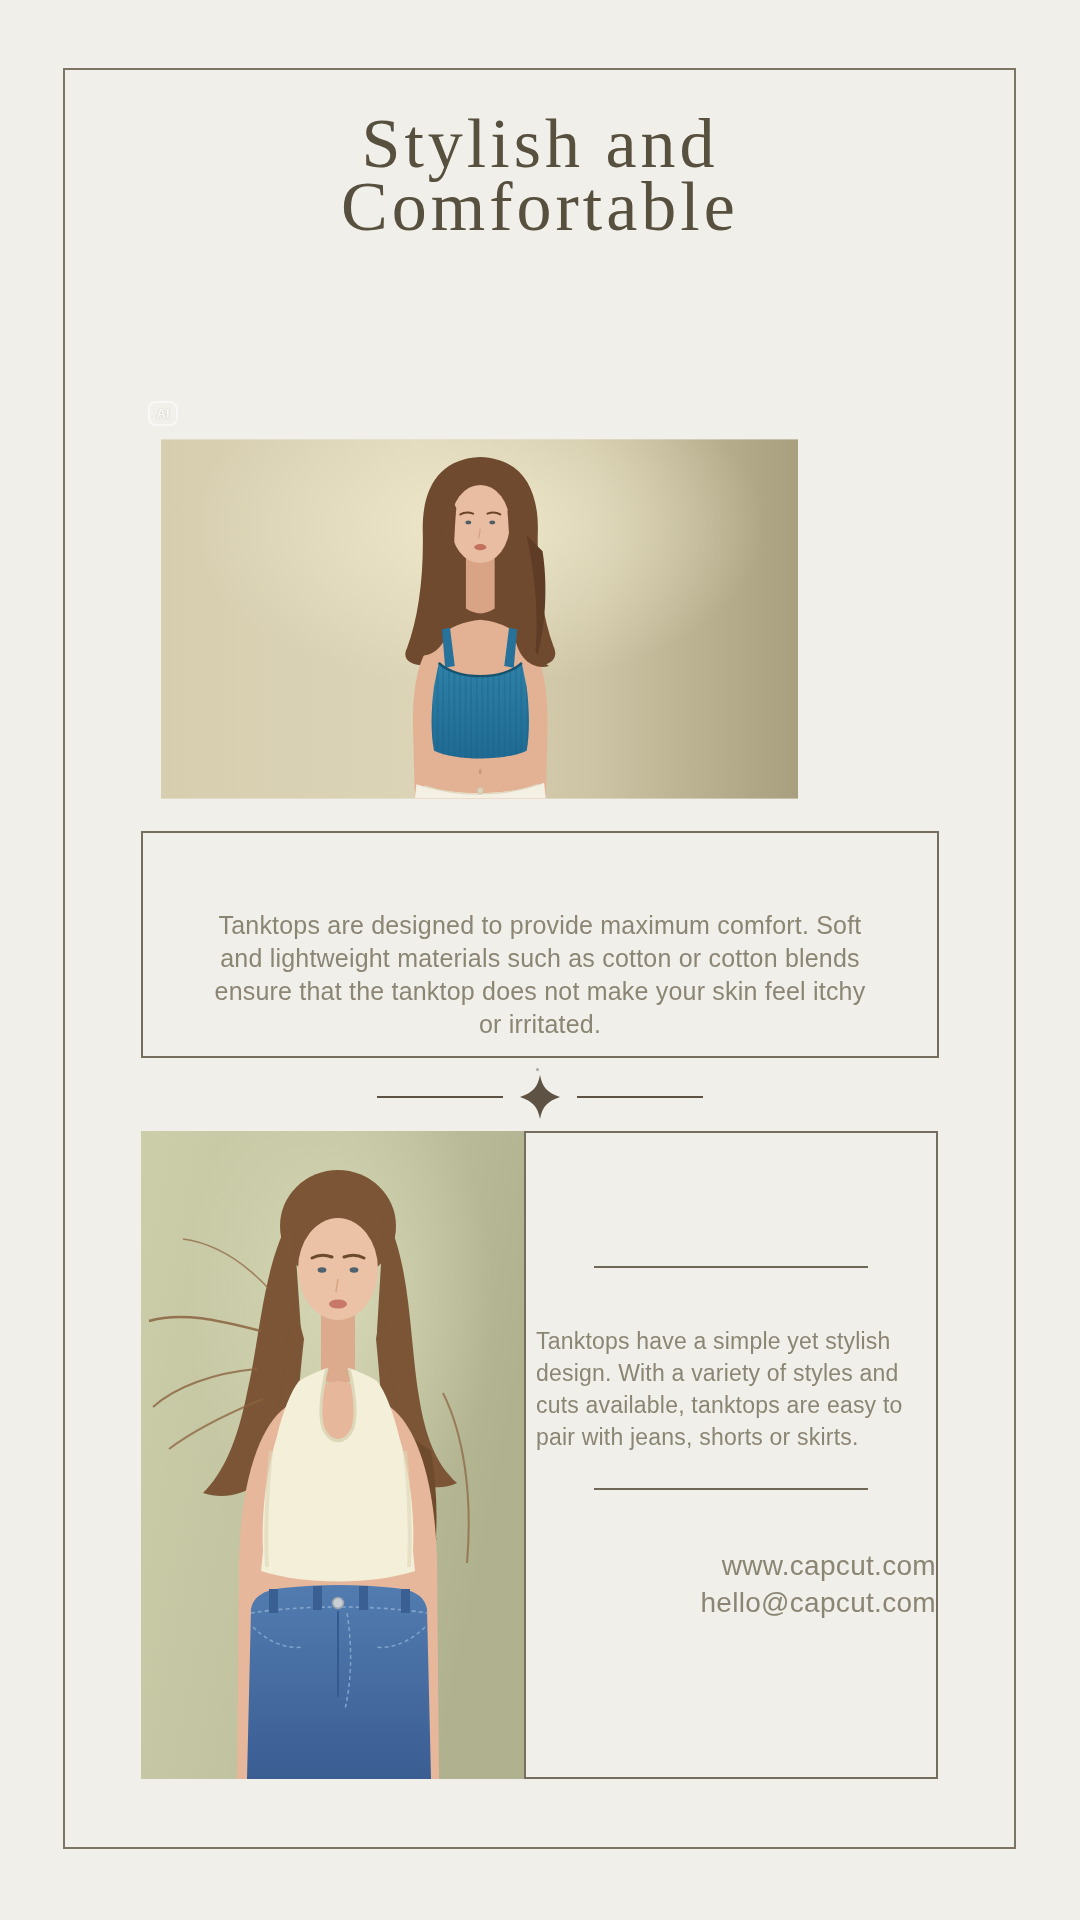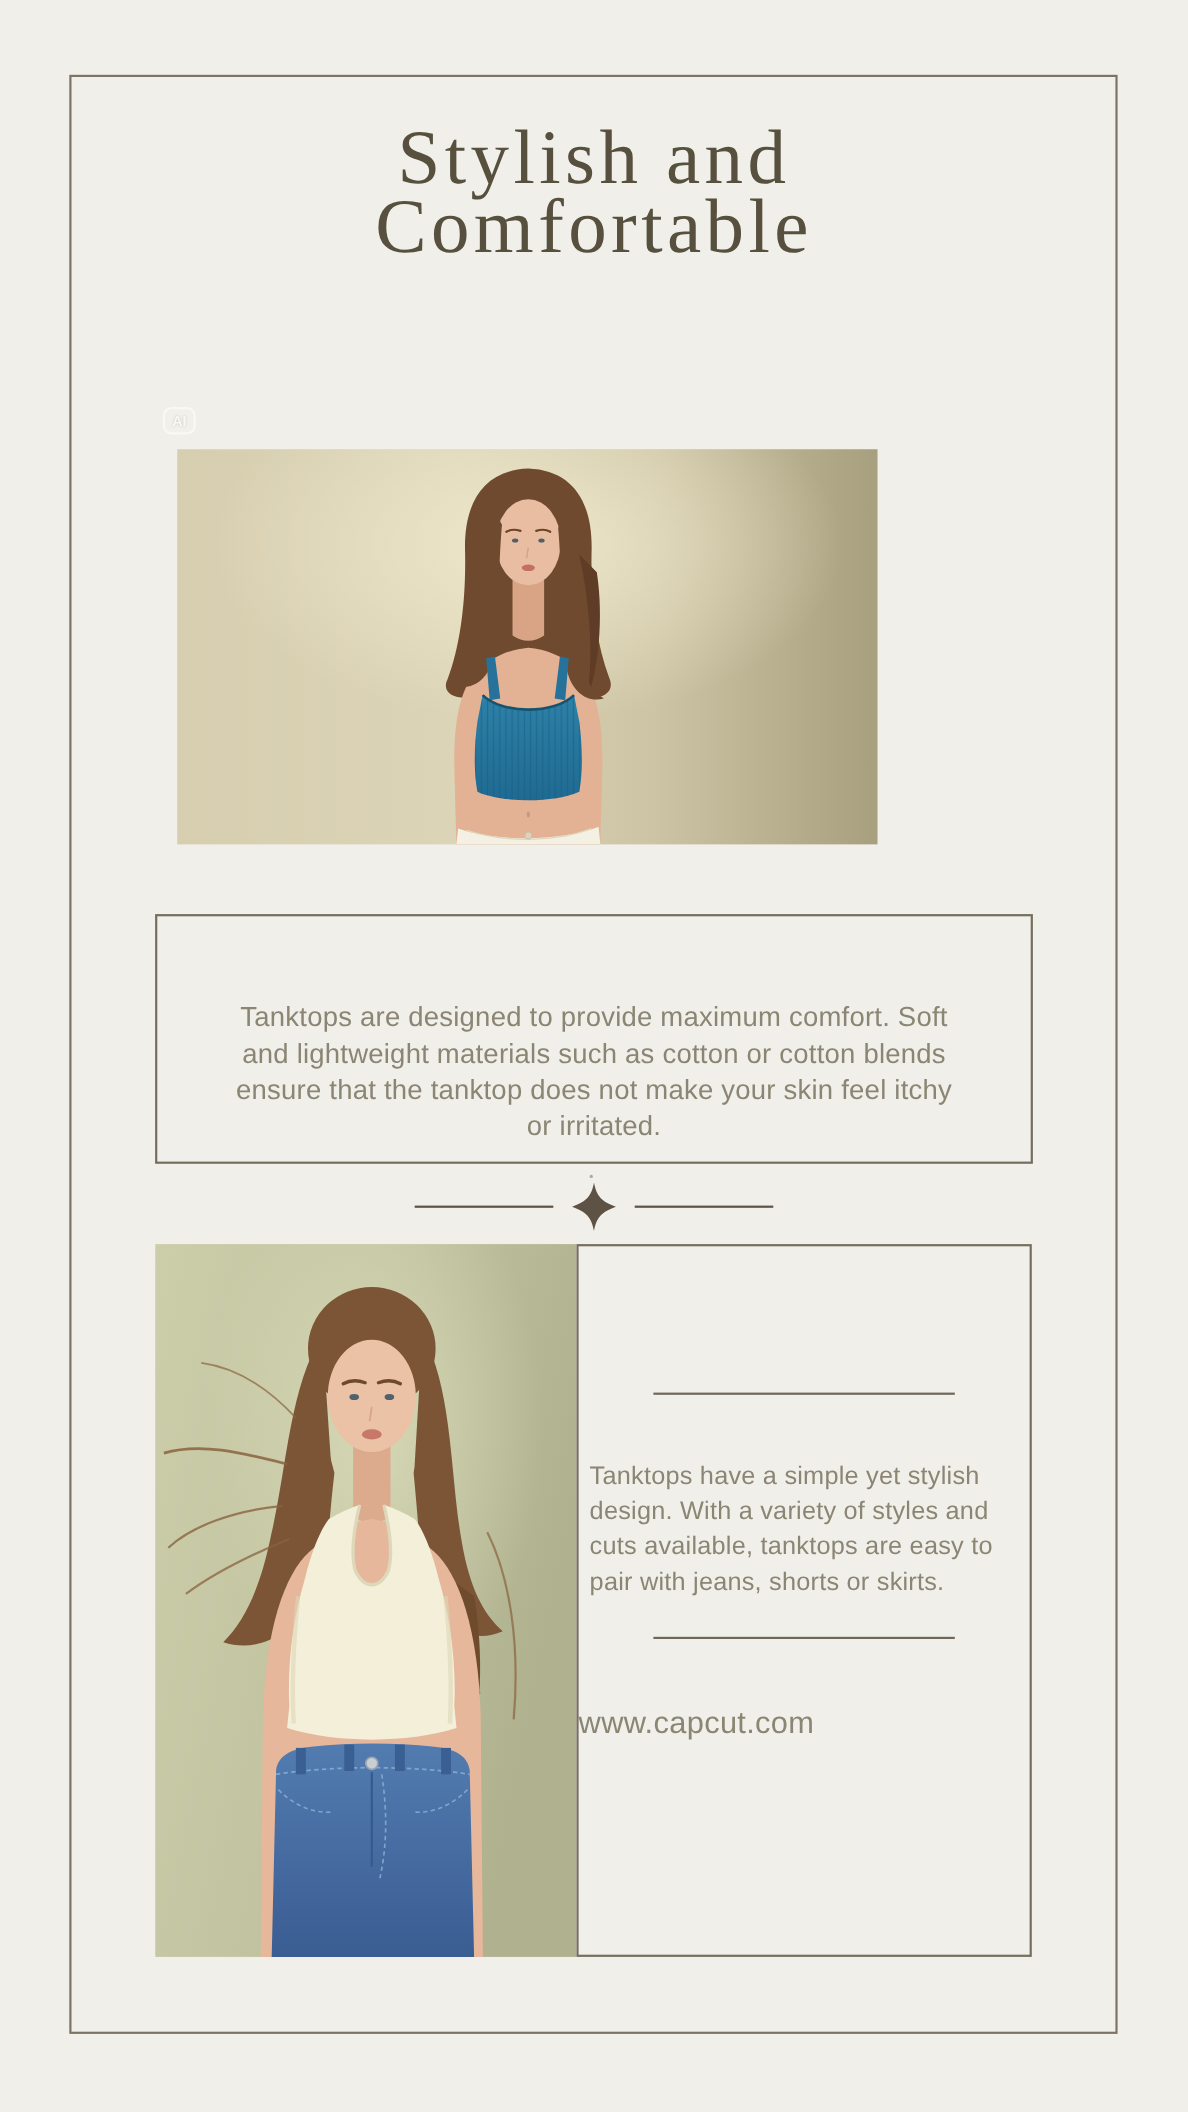--- a/index.html
+++ b/index.html
@@ -21,21 +21,21 @@
     margin:0;text-align:center;
     font-family:"Liberation Serif", serif;
     font-weight:400;
     font-size:70px;line-height:63px;
     letter-spacing:4px;
     color:#57503f;
   }
   .title span{display:block;}
   .photo{position:absolute;overflow:hidden;}
   .photo svg{display:block;width:100%;height:100%;}
-  .photo1{left:141px;top:363px;width:637px;height:450px;padding-left:20px;}
+  .photo1{left:141px;top:394px;width:637px;height:450px;padding-left:20px;}
   .photo2{left:141px;top:1131px;width:383px;height:648px;}
   .ai-badge{
     position:absolute;left:7px;top:7px;
     width:30px;height:25px;
     border:2px solid rgba(255,255,255,.55);
     border-radius:8px;
     box-sizing:border-box;
     display:flex;align-items:center;justify-content:center;
     font-size:13px;font-weight:bold;
     color:rgba(255,255,255,.85);
@@ -78,21 +78,21 @@
   .rule-bottom{top:355px;}
   .panel-text{
     position:absolute;top:192px;left:10px;right:10px;
     margin:0;text-align:left;
     font-size:23px;line-height:32px;
     letter-spacing:.2px;
     color:#8b8574;
   }
   .contact{
     position:absolute;top:414px;left:0;right:0;
-    text-align:left;
+    text-align:right;
     font-size:28px;line-height:37px;
     letter-spacing:.3px;
     color:#8b8574;
   }
 </style>
 </head>
 <body>
 
 <div class="page">
 
@@ -241,16 +241,17 @@
       <path d="M284,496 C266,514 246,518 234,516" stroke="#8fb0d6" stroke-width="1.5" fill="none" stroke-dasharray="4 3" opacity="0.8"></path>
     </svg>
   </div>
 
   <div class="panel">
     <div class="rule rule-top"></div>
     <p class="panel-text">Tanktops have a simple yet stylish design. With a variety of styles and cuts available, tanktops are easy to pair with jeans, shorts or skirts.</p>
     <div class="rule rule-bottom"></div>
     <div class="contact">
       <div>www.capcut.com</div>
+      <div>hello@capcut.com</div>
     </div>
   </div>
 
 </div>
 
 </body></html>

